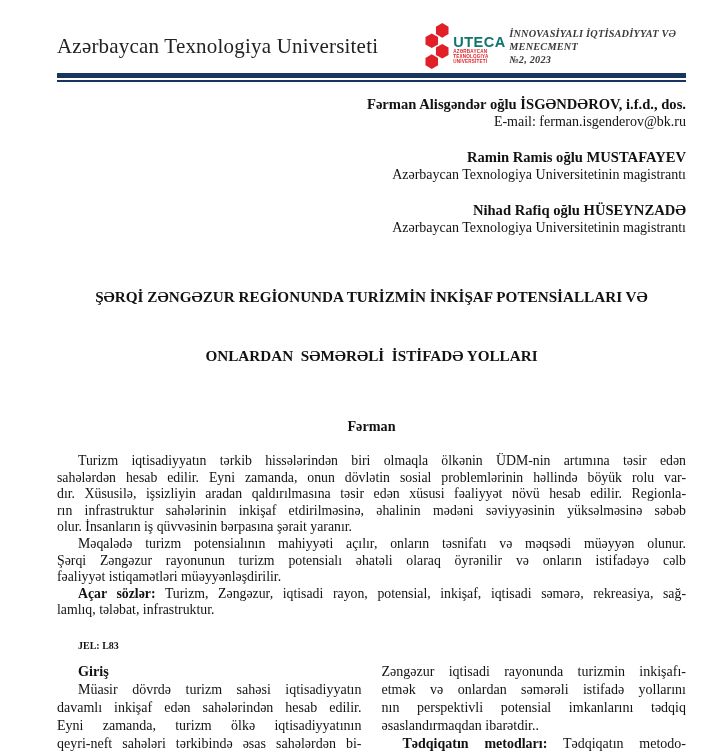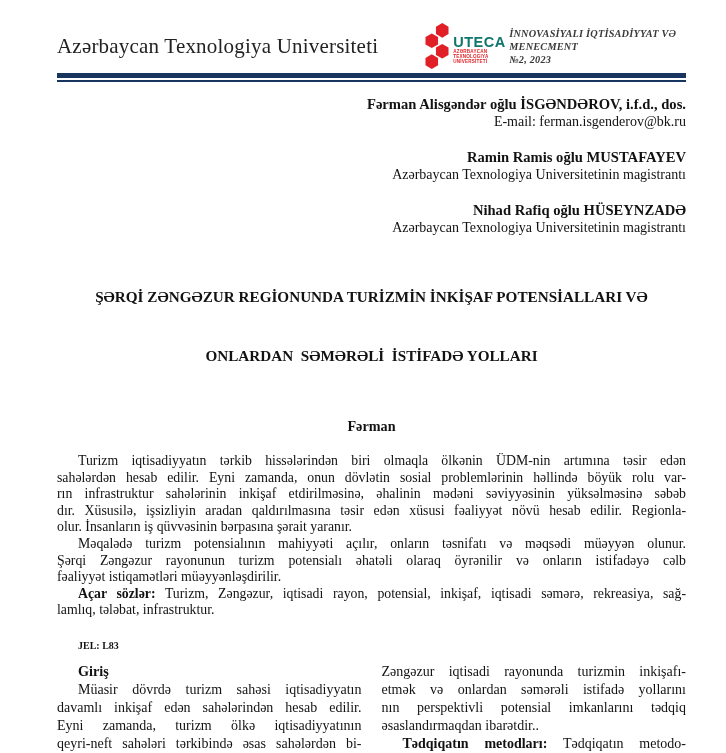--- a/index.html
+++ b/index.html
@@ -100,22 +100,22 @@
 
   <div class="title">
     <div>ŞƏRQİ ZƏNGƏZUR REGİONUNDA TURİZMİN İNKİŞAF POTENSİALLARI VƏ</div>
     <div>ONLARDAN  SƏMƏRƏLİ  İSTİFADƏ YOLLARI</div>
   </div>
 
   <div class="abs-head">Fərman</div>
   <div class="abstract">
       <div class="line ind">Turizm iqtisadiyyatın tərkib hissələrindən biri olmaqla ölkənin ÜDM-nin artımına təsir edən</div>
       <div class="line">sahələrdən hesab edilir. Eyni zamanda, onun dövlətin sosial problemlərinin həllində böyük rolu var-</div>
+      <div class="line">dır. Xüsusilə, işsizliyin aradan qaldırılmasına təsir edən xüsusi fəaliyyət növü hesab edilir. Regionla-</div>
       <div class="line">rın infrastruktur sahələrinin inkişaf etdirilməsinə, əhalinin mədəni səviyyəsinin yüksəlməsinə səbəb</div>
-      <div class="line">dır. Xüsusilə, işsizliyin aradan qaldırılmasına təsir edən xüsusi fəaliyyət növü hesab edilir. Regionla-</div>
       <div class="line nj">olur. İnsanların iş qüvvəsinin bərpasına şərait yaranır.</div>
       <div class="line ind">Məqalədə turizm potensialının mahiyyəti açılır, onların təsnifatı və məqsədi müəyyən olunur.</div>
       <div class="line">Şərqi Zəngəzur rayonunun turizm potensialı əhatəli olaraq öyrənilir və onların istifadəyə cəlb</div>
       <div class="line nj">fəaliyyət istiqamətləri müəyyənləşdirilir.</div>
       <div class="line ind"><b>Açar sözlər:</b> Turizm, Zəngəzur, iqtisadi rayon, potensial, inkişaf, iqtisadi səmərə, rekreasiya, sağ-</div>
       <div class="line nj">lamlıq, tələbat, infrastruktur.</div>
     </div>
 
   <div class="jel">JEL: L83</div>
 

